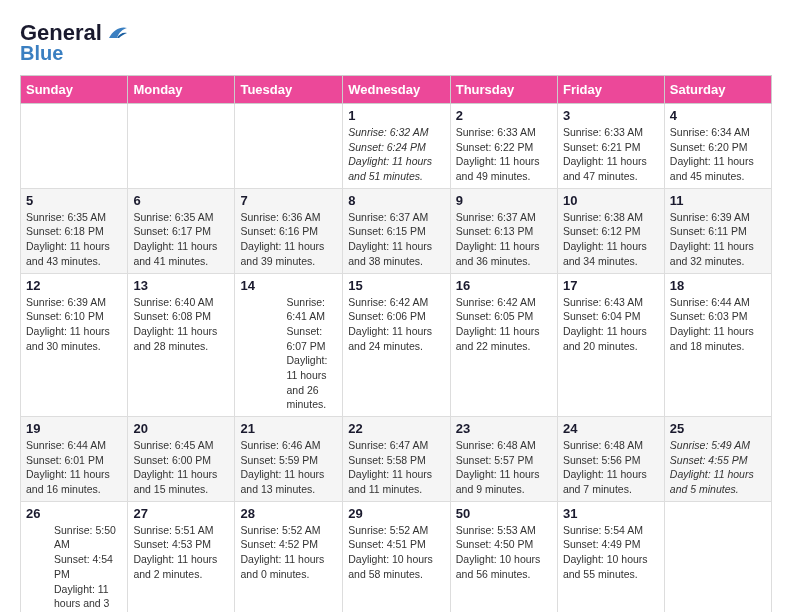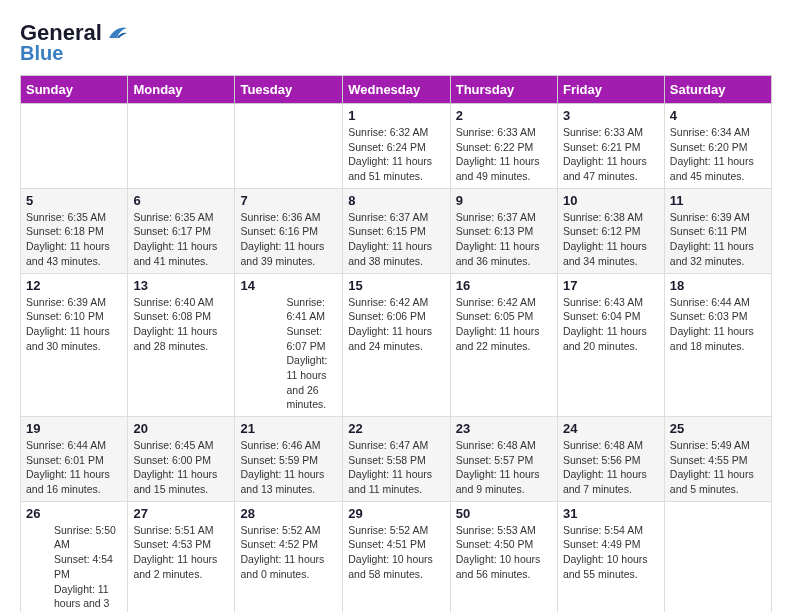--- a/index.html
+++ b/index.html
@@ -33,21 +33,21 @@
     .location {
       font-size: 16px;
       color: #555;
     }
     table {
       width: 100%;
       border-collapse: collapse;
       font-size: 11px;
     }
     thead tr th {
-      background-color: #a21caf;
+      background-color: #ec4899;
       color: #fff;
       text-align: left;
       padding: 6px 5px;
       font-size: 13px;
       font-weight: bold;
       border: 1px solid #ccc;
     }
     tbody tr td {
       vertical-align: top;
       padding: 4px 5px;
@@ -102,21 +102,21 @@
         <th>Saturday</th>
       </tr>
   </thead>
   <tbody id="calendar-body">
   <tr class="row-even">
         <td></td>
         <td></td>
         <td></td>
         <td>
           <span class="day-num">1</span>
-          <div class="day-info" style="white-space: pre-line;">Sunrise: 6:32 AM
+          <div class="day-info" style="white-space: pre-line; font-style: italic;">Sunrise: 6:32 AM
 Sunset: 6:24 PM
 Daylight: 11 hours and 51 minutes.</div>
         </td>
         <td>
           <span class="day-num">2</span>
           <div class="day-info" style="white-space: pre-line;">Sunrise: 6:33 AM
 Sunset: 6:22 PM
 Daylight: 11 hours and 49 minutes.</div>
         </td>
         <td>
@@ -252,21 +252,21 @@
 Daylight: 11 hours and 9 minutes.</div>
         </td>
         <td>
           <span class="day-num">24</span>
           <div class="day-info" style="white-space: pre-line;">Sunrise: 6:48 AM
 Sunset: 5:56 PM
 Daylight: 11 hours and 7 minutes.</div>
         </td>
         <td>
           <span class="day-num">25</span>
-          <div class="day-info" style="white-space: pre-line;">Sunrise: 5:49 AM
+          <div class="day-info" style="white-space: pre-line; font-style: italic;">Sunrise: 5:49 AM
 Sunset: 4:55 PM
 Daylight: 11 hours and 5 minutes.</div>
         </td>
       </tr>
       <tr class="row-even">
         <td>
           <span class="day-num">26</span>
           <div class="day-info" style="white-space: pre-line; margin-left: 28px;">Sunrise: 5:50 AM
 Sunset: 4:54 PM
 Daylight: 11 hours and 3 minutes.</div>

